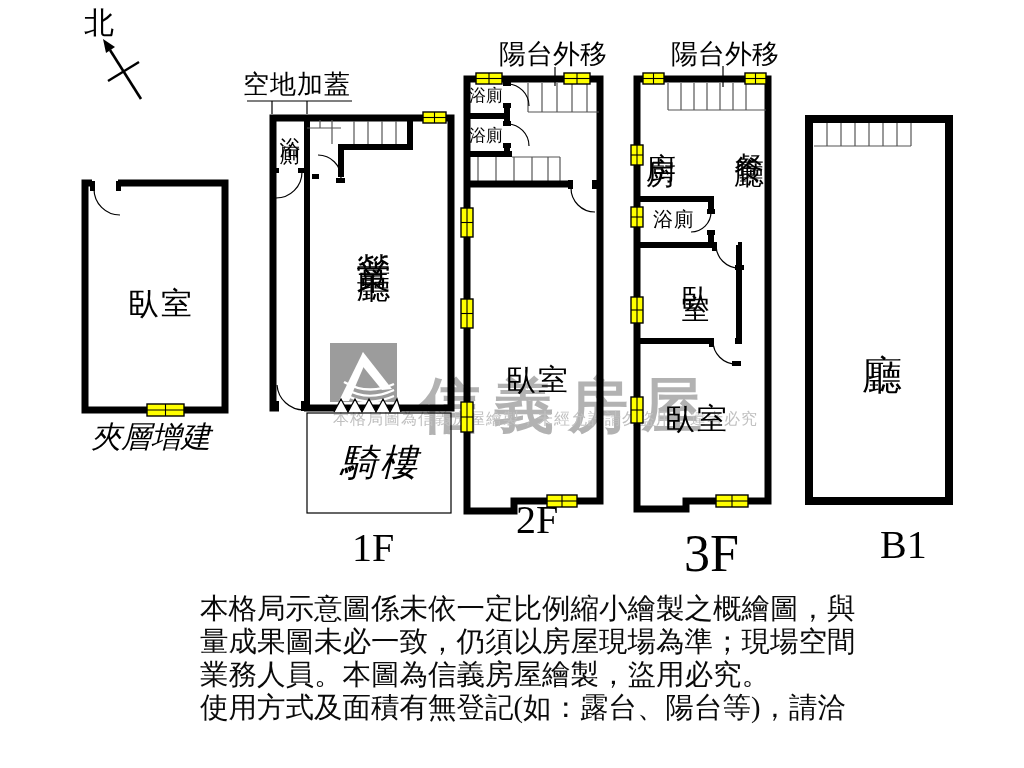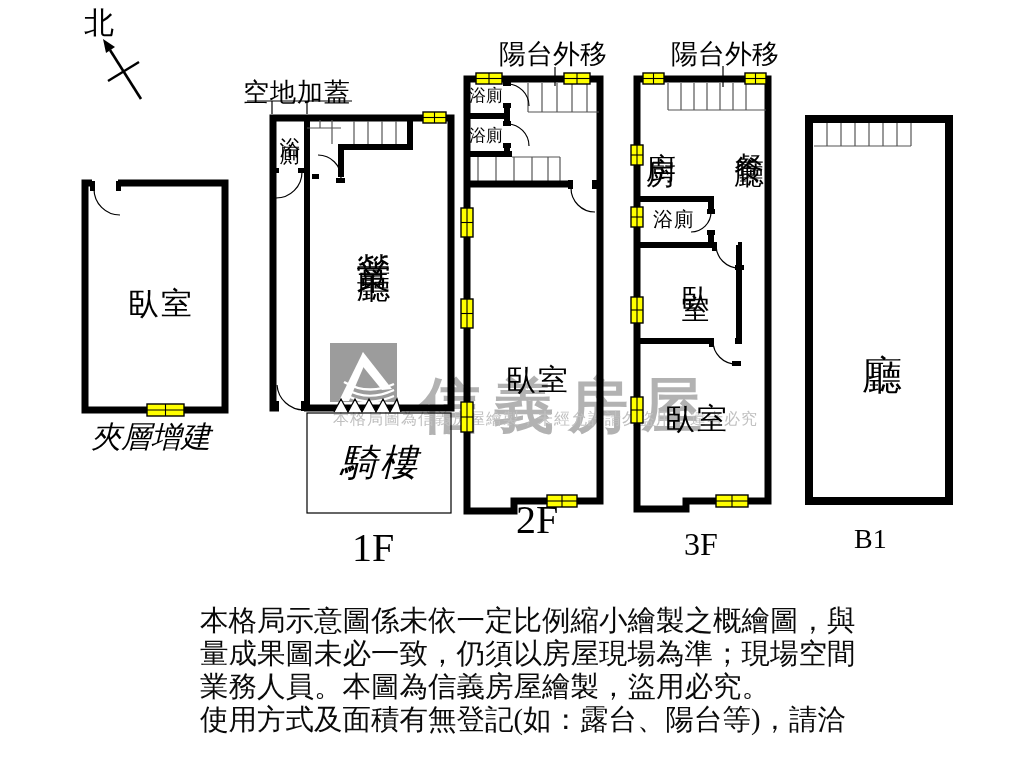--- a/index.html
+++ b/index.html
@@ -21,21 +21,20 @@
     font-family:"Liberation Sans","DejaVu Sans",sans-serif;
     margin-top:26px;
   }
   .wm-notice {
     position:absolute; left:333px; top:409px; font-size:16px; letter-spacing:1px;
     color:#c0c0c0; font-family:"Liberation Sans","DejaVu Sans",sans-serif;
   }
   .disclaimer {
     position:absolute; left:200px; top:592px; font-size:28.5px; line-height:33px;
     color:#0a0a0a;
-    margin-top:12px;
   }
   
   .w7 { stroke:#000; stroke-width:7; fill:none; }
   .w6 { stroke:#000; stroke-width:6; fill:none; }
   .w8 { stroke:#000; stroke-width:8; fill:none; }
   .thin { stroke:#555; stroke-width:1.2; fill:none; }
   .tline { stroke:#000; stroke-width:1.2; fill:none; }
   .arc { stroke:#000; stroke-width:1.2; fill:none; }
   .stub { fill:#000; }
   .erase { fill:#fff; stroke:none; }
@@ -283,42 +282,42 @@
         <line x1="814" y1="146" x2="911" y2="146" class="thin"></line>
       </g>
     </g>
   </svg>
 
   <div class="lbl" style="left:84px; top:8px; font-size:30px;">北</div>
 
   <div class="lbl" style="left:128px; top:288px; font-size:31px; letter-spacing:2px;">臥室</div>
   <div class="lbl" style="left:91px; top:422px; font-size:30px; letter-spacing:0px;font-style:italic;">夾層增建</div>
 
-  <div class="lbl" style="left:243px; top:72px; font-size:26px; letter-spacing:1px;margin-top:8px;">空地加蓋</div>
+  <div class="lbl" style="left:243px; top:72px; font-size:26px; letter-spacing:1px;">空地加蓋</div>
   <div class="lbl vert" style="left:279px; top:120px; font-size:21px; letter-spacing:6px;">浴廁</div>
   <div class="lbl vert" style="left:356px; top:226px; font-size:34px; letter-spacing:7px;">營業廳</div>
   <div class="lbl" style="left:340px; top:444px; font-size:37px; letter-spacing:3px;font-style:italic;">騎樓</div>
   <div class="lbl" style="left:352px; top:528px; font-size:40px;">1F</div>
 
   <div class="lbl" style="left:499px; top:41px; font-size:27px;">陽台外移</div>
   <div class="lbl" style="left:469px; top:87px; font-size:17px;">浴廁</div>
   <div class="lbl" style="left:469px; top:127px; font-size:17px;">浴廁</div>
   <div class="lbl" style="left:506px; top:365px; font-size:30px; letter-spacing:2px;">臥室</div>
   <div class="lbl" style="left:516px; top:500px; font-size:40px;">2F</div>
 
   <div class="lbl" style="left:671px; top:41px; font-size:27px;">陽台外移</div>
   <div class="lbl vert" style="left:646px; top:128px; font-size:30px; letter-spacing:5px;">廚房</div>
   <div class="lbl vert" style="left:734px; top:128px; font-size:30px; letter-spacing:5px;">餐廳</div>
   <div class="lbl" style="left:653px; top:209px; font-size:20px; letter-spacing:1px;">浴廁</div>
   <div class="lbl vert" style="left:681px; top:264px; font-size:28px; letter-spacing:7px;">臥室</div>
   <div class="lbl" style="left:665px; top:404px; font-size:30px; letter-spacing:2px;">臥室</div>
-  <div class="lbl" style="left:684px; top:528px; font-size:32px;">3F</div>
+  <div class="lbl" style="left:684px; top:528px; font-size:52px;">3F</div>
 
   <div class="lbl" style="left:862px; top:356px; font-size:40px;">廳</div>
-  <div class="lbl" style="left:854px; top:525px; font-size:28px;">B1</div>
+  <div class="lbl" style="left:880px; top:525px; font-size:40px;">B1</div>
 
   <div class="disclaimer">
     <div>本格局示意圖係未依一定比例縮小繪製之概繪圖，與</div>
     <div>量成果圖未必一致，仍須以房屋現場為準；現場空間</div>
     <div>業務人員。本圖為信義房屋繪製，盜用必究。</div>
     <div>使用方式及面積有無登記(如：露台、陽台等)，請洽</div>
   </div>
 
 </div>
 

